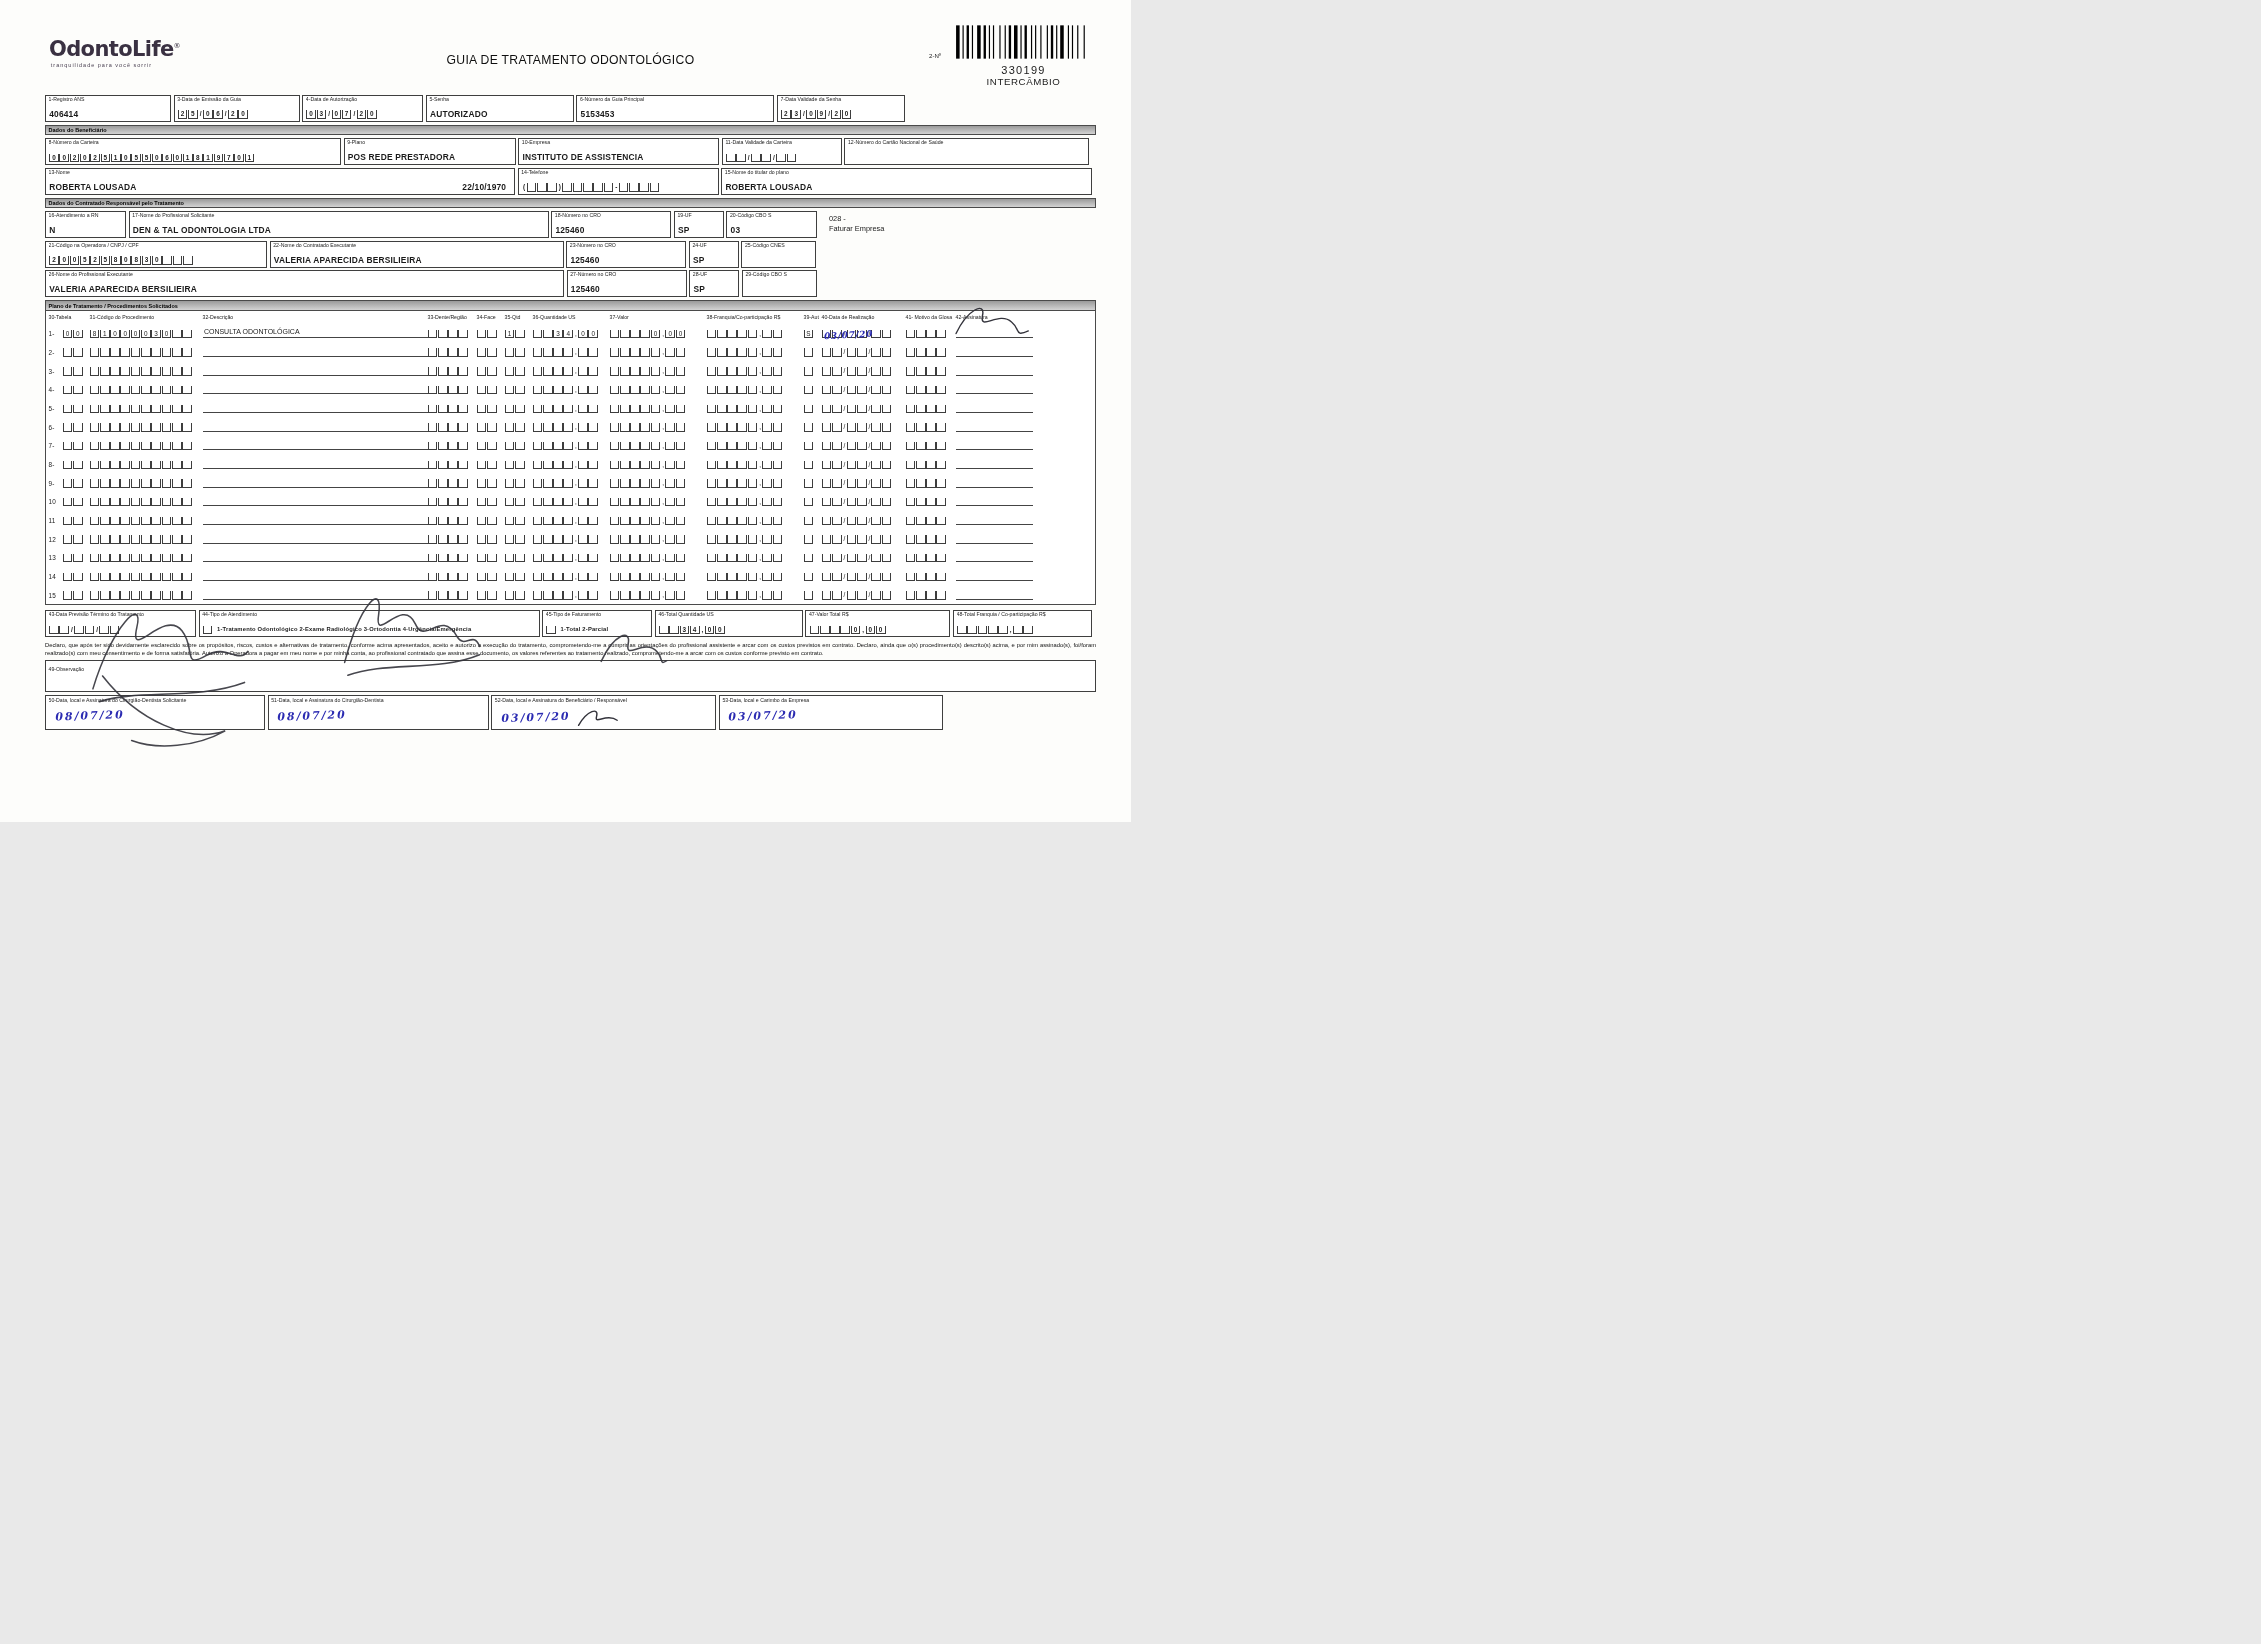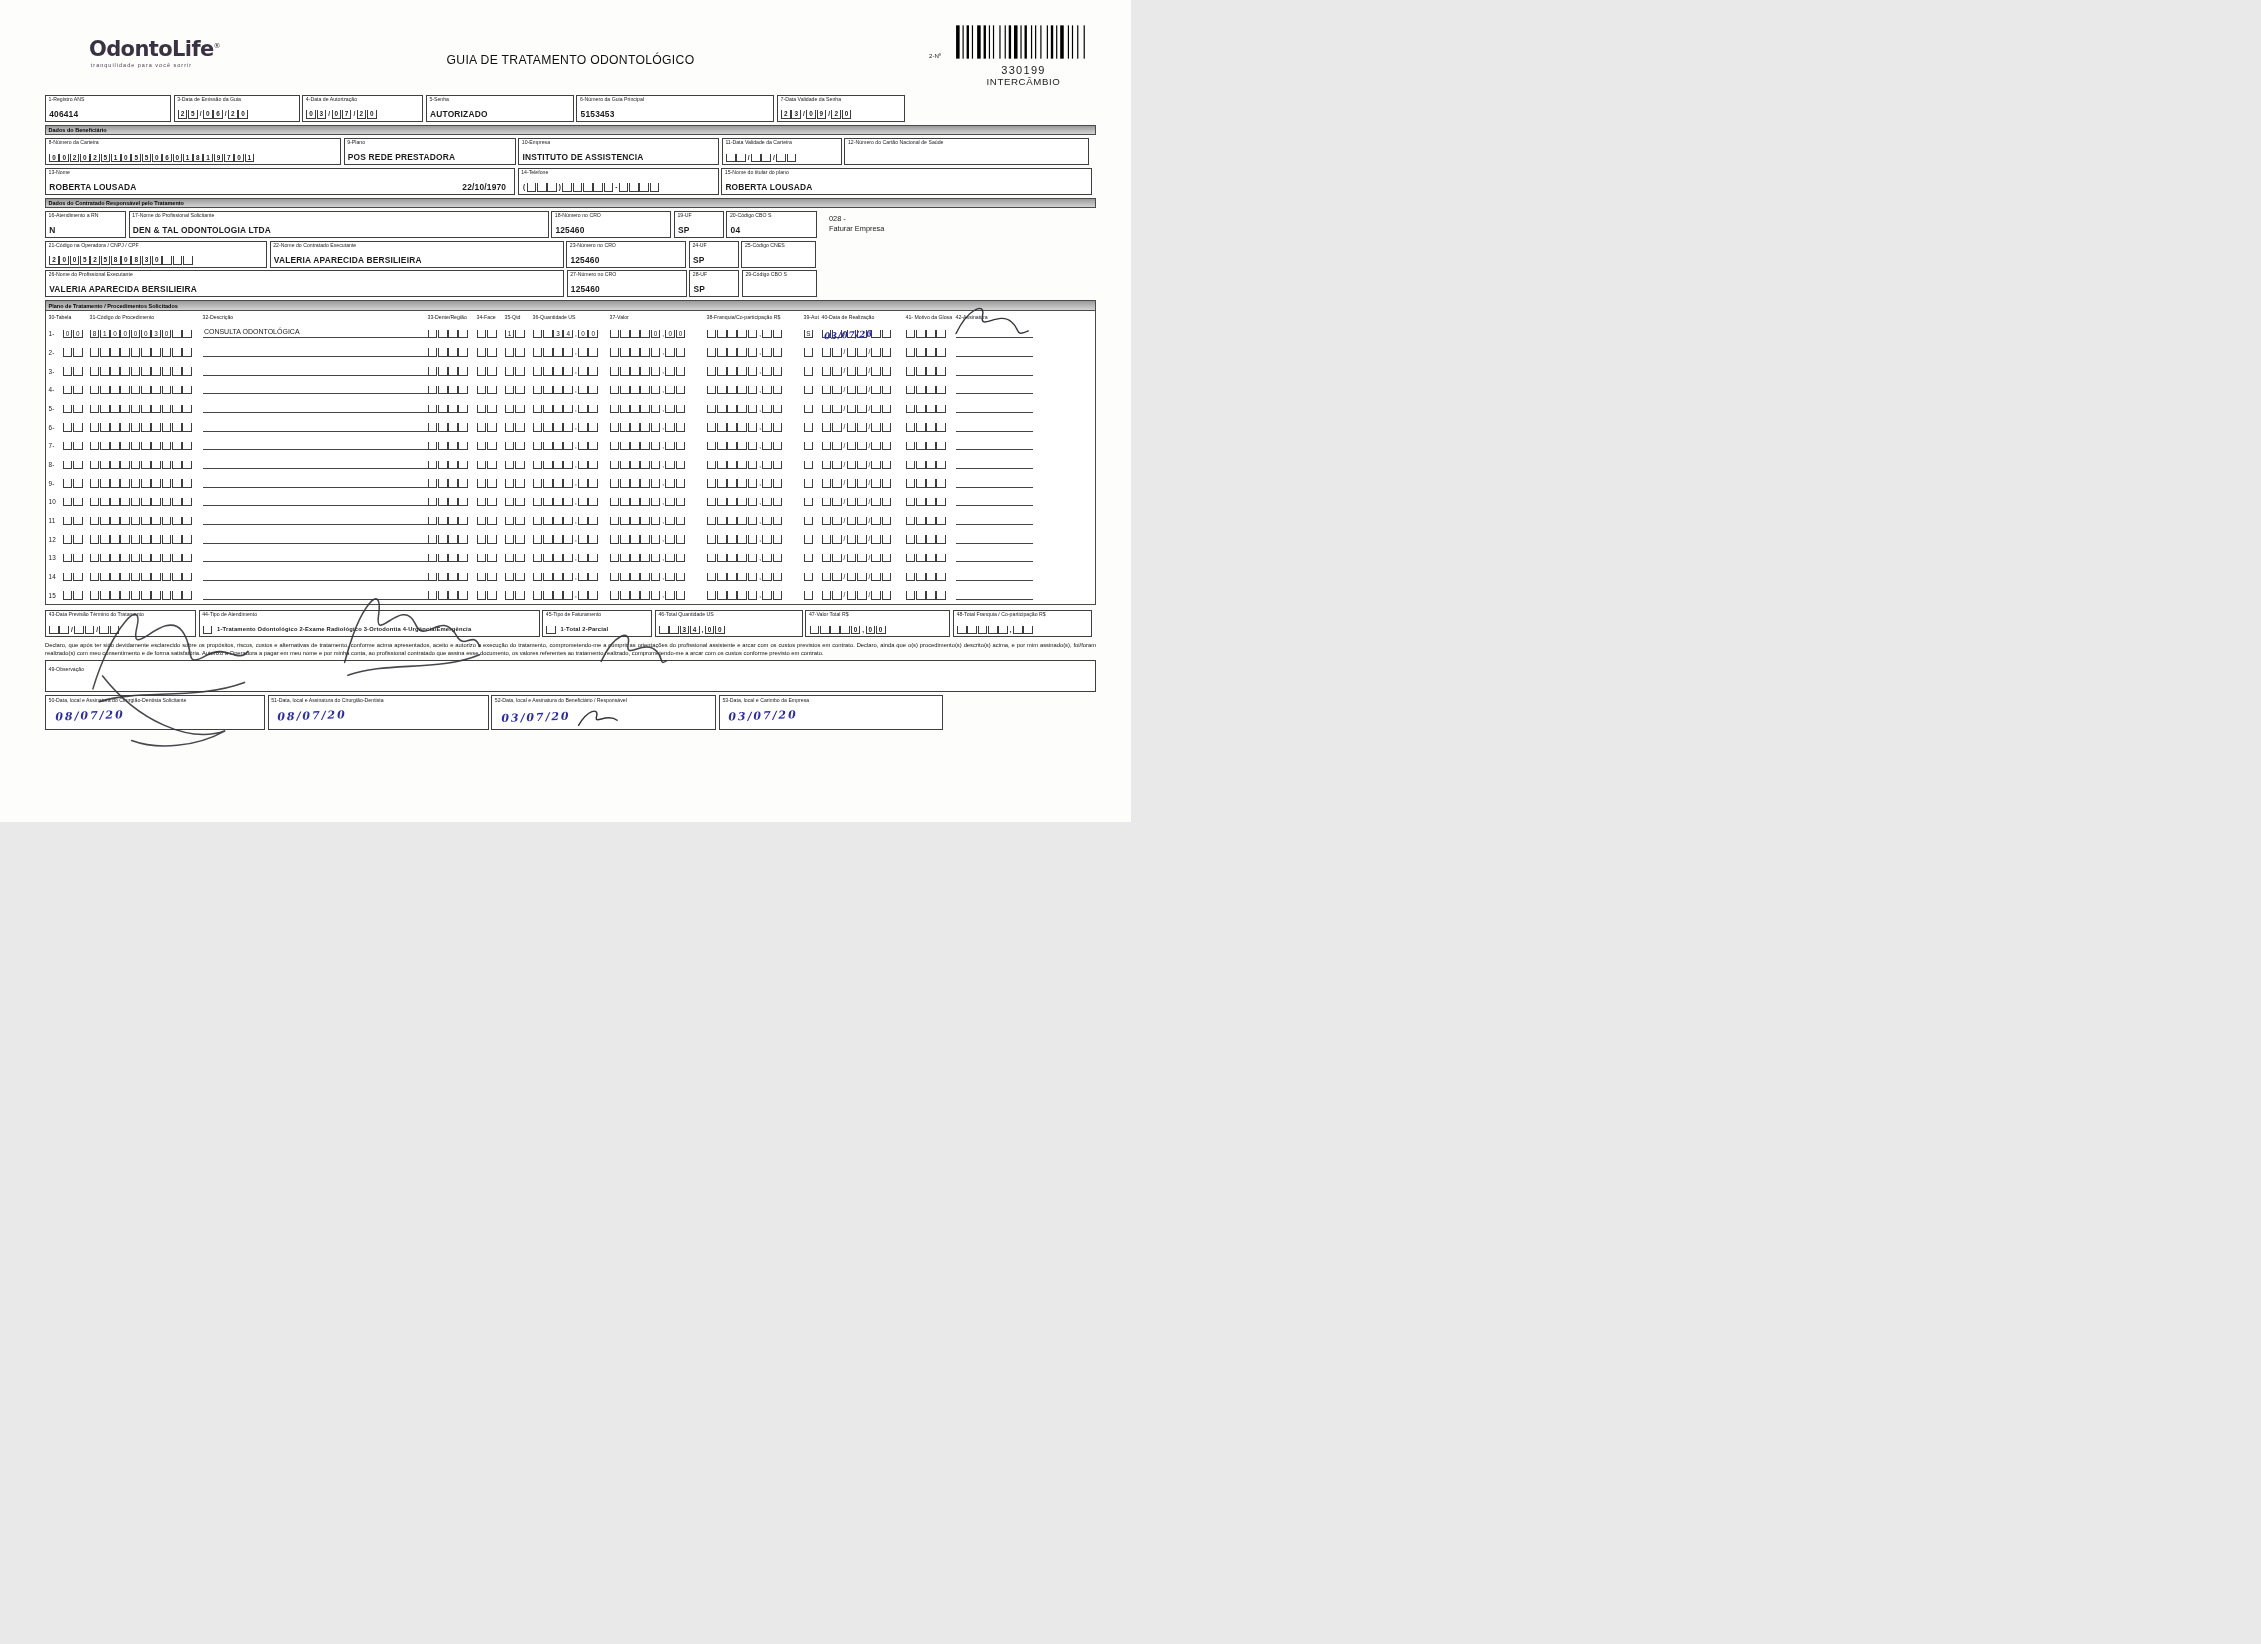--- a/index.html
+++ b/index.html
@@ -1,20 +1,20 @@
 <!DOCTYPE html>
 <html style="font-size:10.3px"><head>
 <meta charset="utf-8">
 <style>
   html,body{margin:0;padding:0;background:#e9e9e9;}
   .page{position:relative;width:1131px;height:822px;background:#fdfdfb;font-family:"Liberation Sans",sans-serif;color:#1a1a1a;box-sizing:border-box;padding:0 35px 0 45px;overflow:hidden;}
 
   
   .header{position:relative;height:62px;margin-top:30px;}
-  .logo{position:absolute;left:3.9px;top:9px;width:161px;margin-left:40px;}
+  .logo{position:absolute;left:3.9px;top:9px;width:161px;}
   .logo-text{font-family:"DejaVu Sans",sans-serif;font-weight:bold;font-size:21px;color:#3a3142;letter-spacing:-0.6px;line-height:1;}
   .reg{font-size:7px;vertical-align:super;font-weight:normal;}
   .tagline{font-size:5.5px;letter-spacing:1px;color:#4a4152;margin-top:1.9px;padding-left:1.9px;}
   .title{position:absolute;left:0;right:0;top:23px;text-align:center;font-size:12.2px;letter-spacing:0.3px;color:#101010;}
   .barblock{position:absolute;right:0;top:-7.7px;width:145px;text-align:center;}
   .bclabel{position:absolute;left:-22px;top:30px;font-size:6.1px;}
   .barcode{display:block;margin:0 auto;}
   .guide-number{font-size:11px;letter-spacing:1.3px;margin-top:1.3px;}
   .intercambio{font-size:9.7px;letter-spacing:0.6px;}
 
@@ -187,21 +187,21 @@
     <div class="fbox" style="width:120px">
       <span class="flabel">18-Número no CRO</span>
       <span class="fvalue">125460</span>
     </div>
     <div class="fbox" style="width:50px">
       <span class="flabel">19-UF</span>
       <span class="fvalue">SP</span>
     </div>
     <div class="fbox" style="width:91px">
       <span class="flabel">20-Código CBO S</span>
-      <span class="fvalue">04</span>
+      <span class="fvalue">03</span>
     </div>
     <div class="note">
       <div>028 -</div>
       <div>Faturar Empresa</div>
     </div>
   </div>
 
   <div class="frow">
     <div class="fbox" style="width:222px">
       <span class="flabel">21-Código na Operadora / CNPJ / CPF</span>

